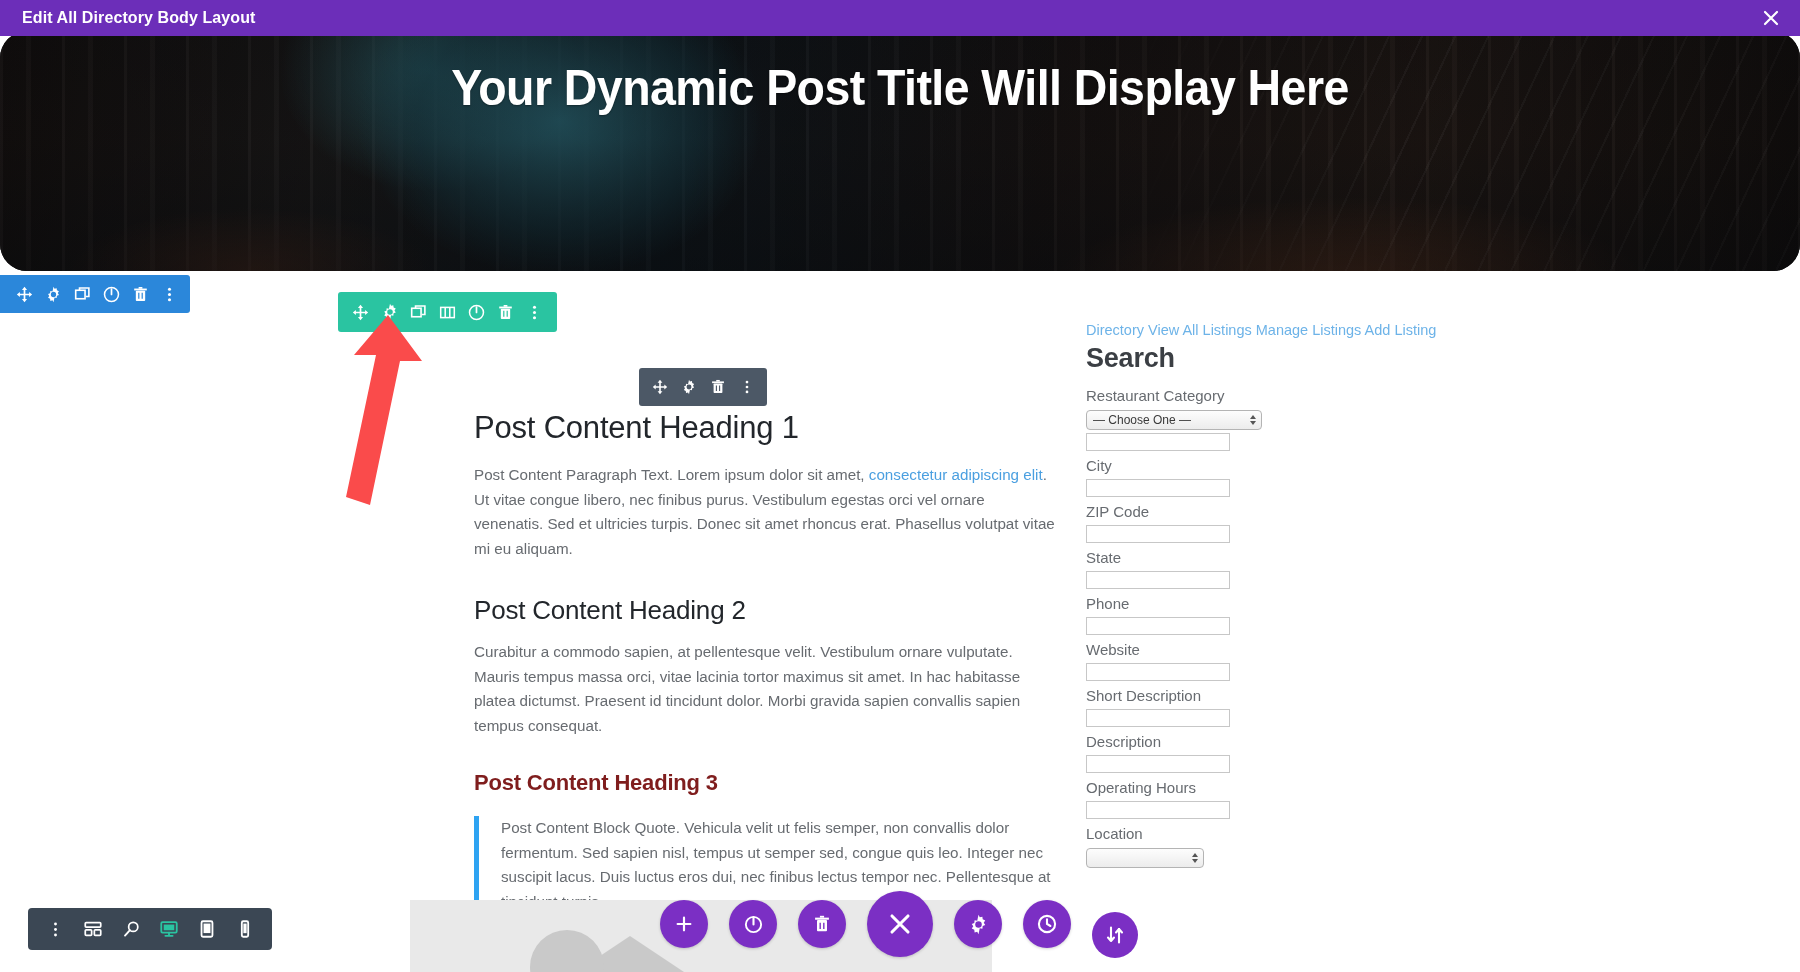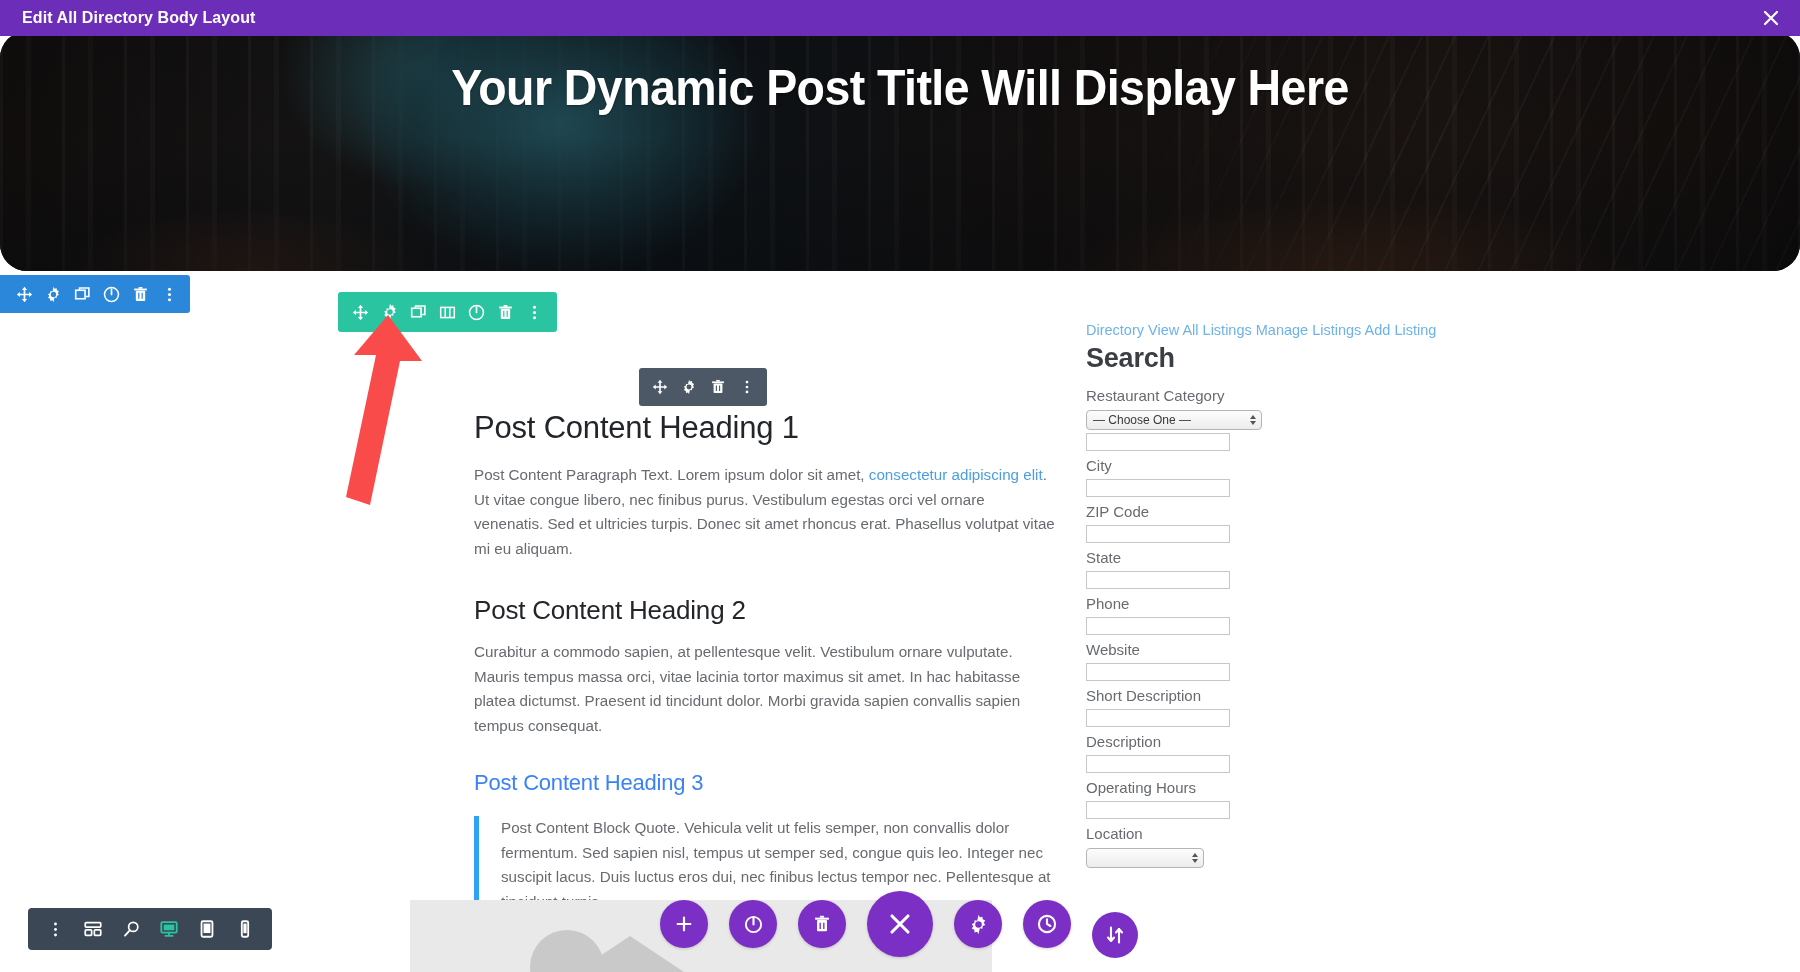--- a/index.html
+++ b/index.html
@@ -108,21 +108,21 @@
 
   
   .post-content {
     position: absolute;
     left: 434px; top: 410px;
     width: 582px;
     margin-left: 40px;
   }
   .pc-h1 { font-size: 31px; font-weight: normal; color: #22262b; margin-bottom: 17px; letter-spacing: -.2px; }
   .pc-h2 { font-size: 26px; font-weight: normal; color: #22262b; margin: 34px 0 14px; letter-spacing: -.2px; }
-  .pc-h3 { font-size: 22px; font-weight: normal; color: #3b82f6; margin: 32px 0 14px; letter-spacing: -.2px; }
+  .pc-h3 { font-size: 22px; font-weight: bold; color: #7f1d1d; margin: 32px 0 14px; letter-spacing: -.2px; }
   .pc-p  { font-size: 15.2px; line-height: 24.5px; color: #676b70; }
   .pc-p a { color: #4a9fe0; text-decoration: none; }
   .pc-quote {
     border-left: 5px solid #2ea3f2;
     padding-left: 22px;
     margin-top: 20px;
     font-size: 15.2px; line-height: 24.5px; color: #676b70;
   }
 
   

